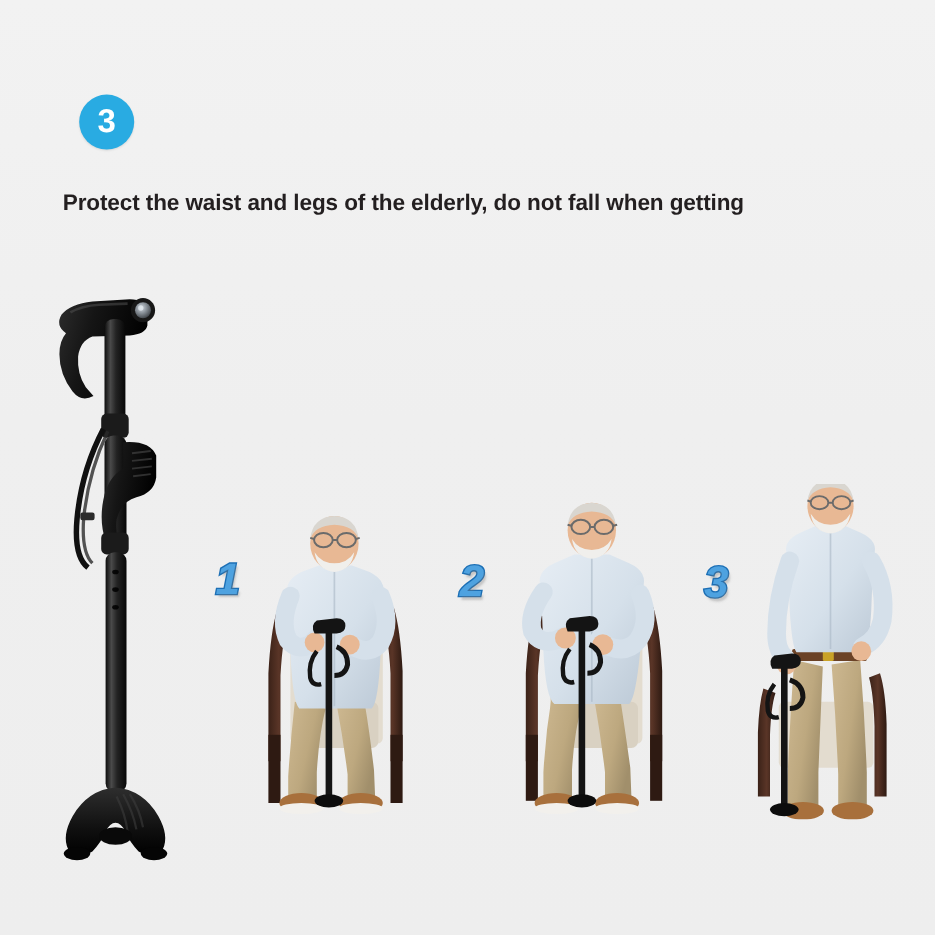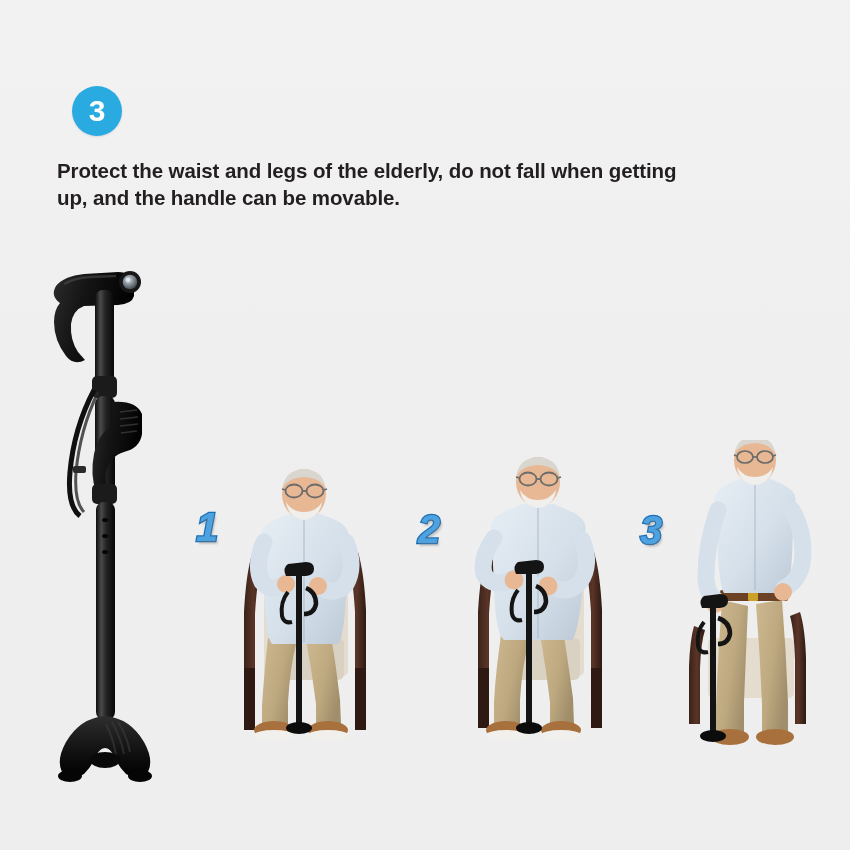--- a/index.html
+++ b/index.html
@@ -15,21 +15,21 @@
   .header{position:absolute;left:72px;top:86px;display:flex;align-items:center;gap:20px;}
   .badge{
     width:50px;height:50px;border-radius:50%;
     background:#29abe2;display:flex;align-items:center;justify-content:center;
     color:#ffffff;font-size:30px;font-weight:bold;line-height:1;
     box-shadow:0 1px 2px rgba(0,0,0,.10);
   }
   .title{color:#1164a4;font-size:31px;font-weight:bold;letter-spacing:-.2px;white-space:nowrap;}
 
   .subtitle{
-    position:absolute;left:57px;top:157px;width:760px;
+    position:absolute;left:57px;top:171px;width:760px;
     color:#231f20;font-size:20.5px;font-weight:bold;line-height:1.32;letter-spacing:-.1px;
   }
 
   
   .stepnum{
     position:absolute;font-size:40px;font-weight:bold;font-style:italic;
     color:#4ea2e0;-webkit-text-stroke:2.5px #1c6fb5;paint-order:stroke fill;
     text-shadow:2px 3px 2px rgba(120,120,120,.35);line-height:1;
   }
   #step-1{left:196px;top:507px;}
@@ -52,21 +52,20 @@
 <div id="page">
 
   <div class="header">
     <div class="badge">
       <span>3</span>
     </div>
   </div>
 
   <div class="subtitle">
     <span style="display: block;">Protect the waist and legs of the elderly, do not fall when getting</span>
-    <span style="display: block;">up, and the handle can be movable.</span>
   </div>
 
   <div class="cane">
     <svg viewBox="0 0 130 560" width="130" height="560">
       <defs>
         <linearGradient id="shaftG" x1="0" y1="0" x2="1" y2="0">
           <stop offset="0%" stop-color="#0d0d0d"></stop>
           <stop offset="28%" stop-color="#4a4a4a"></stop>
           <stop offset="55%" stop-color="#232323"></stop>
           <stop offset="100%" stop-color="#070707"></stop>

